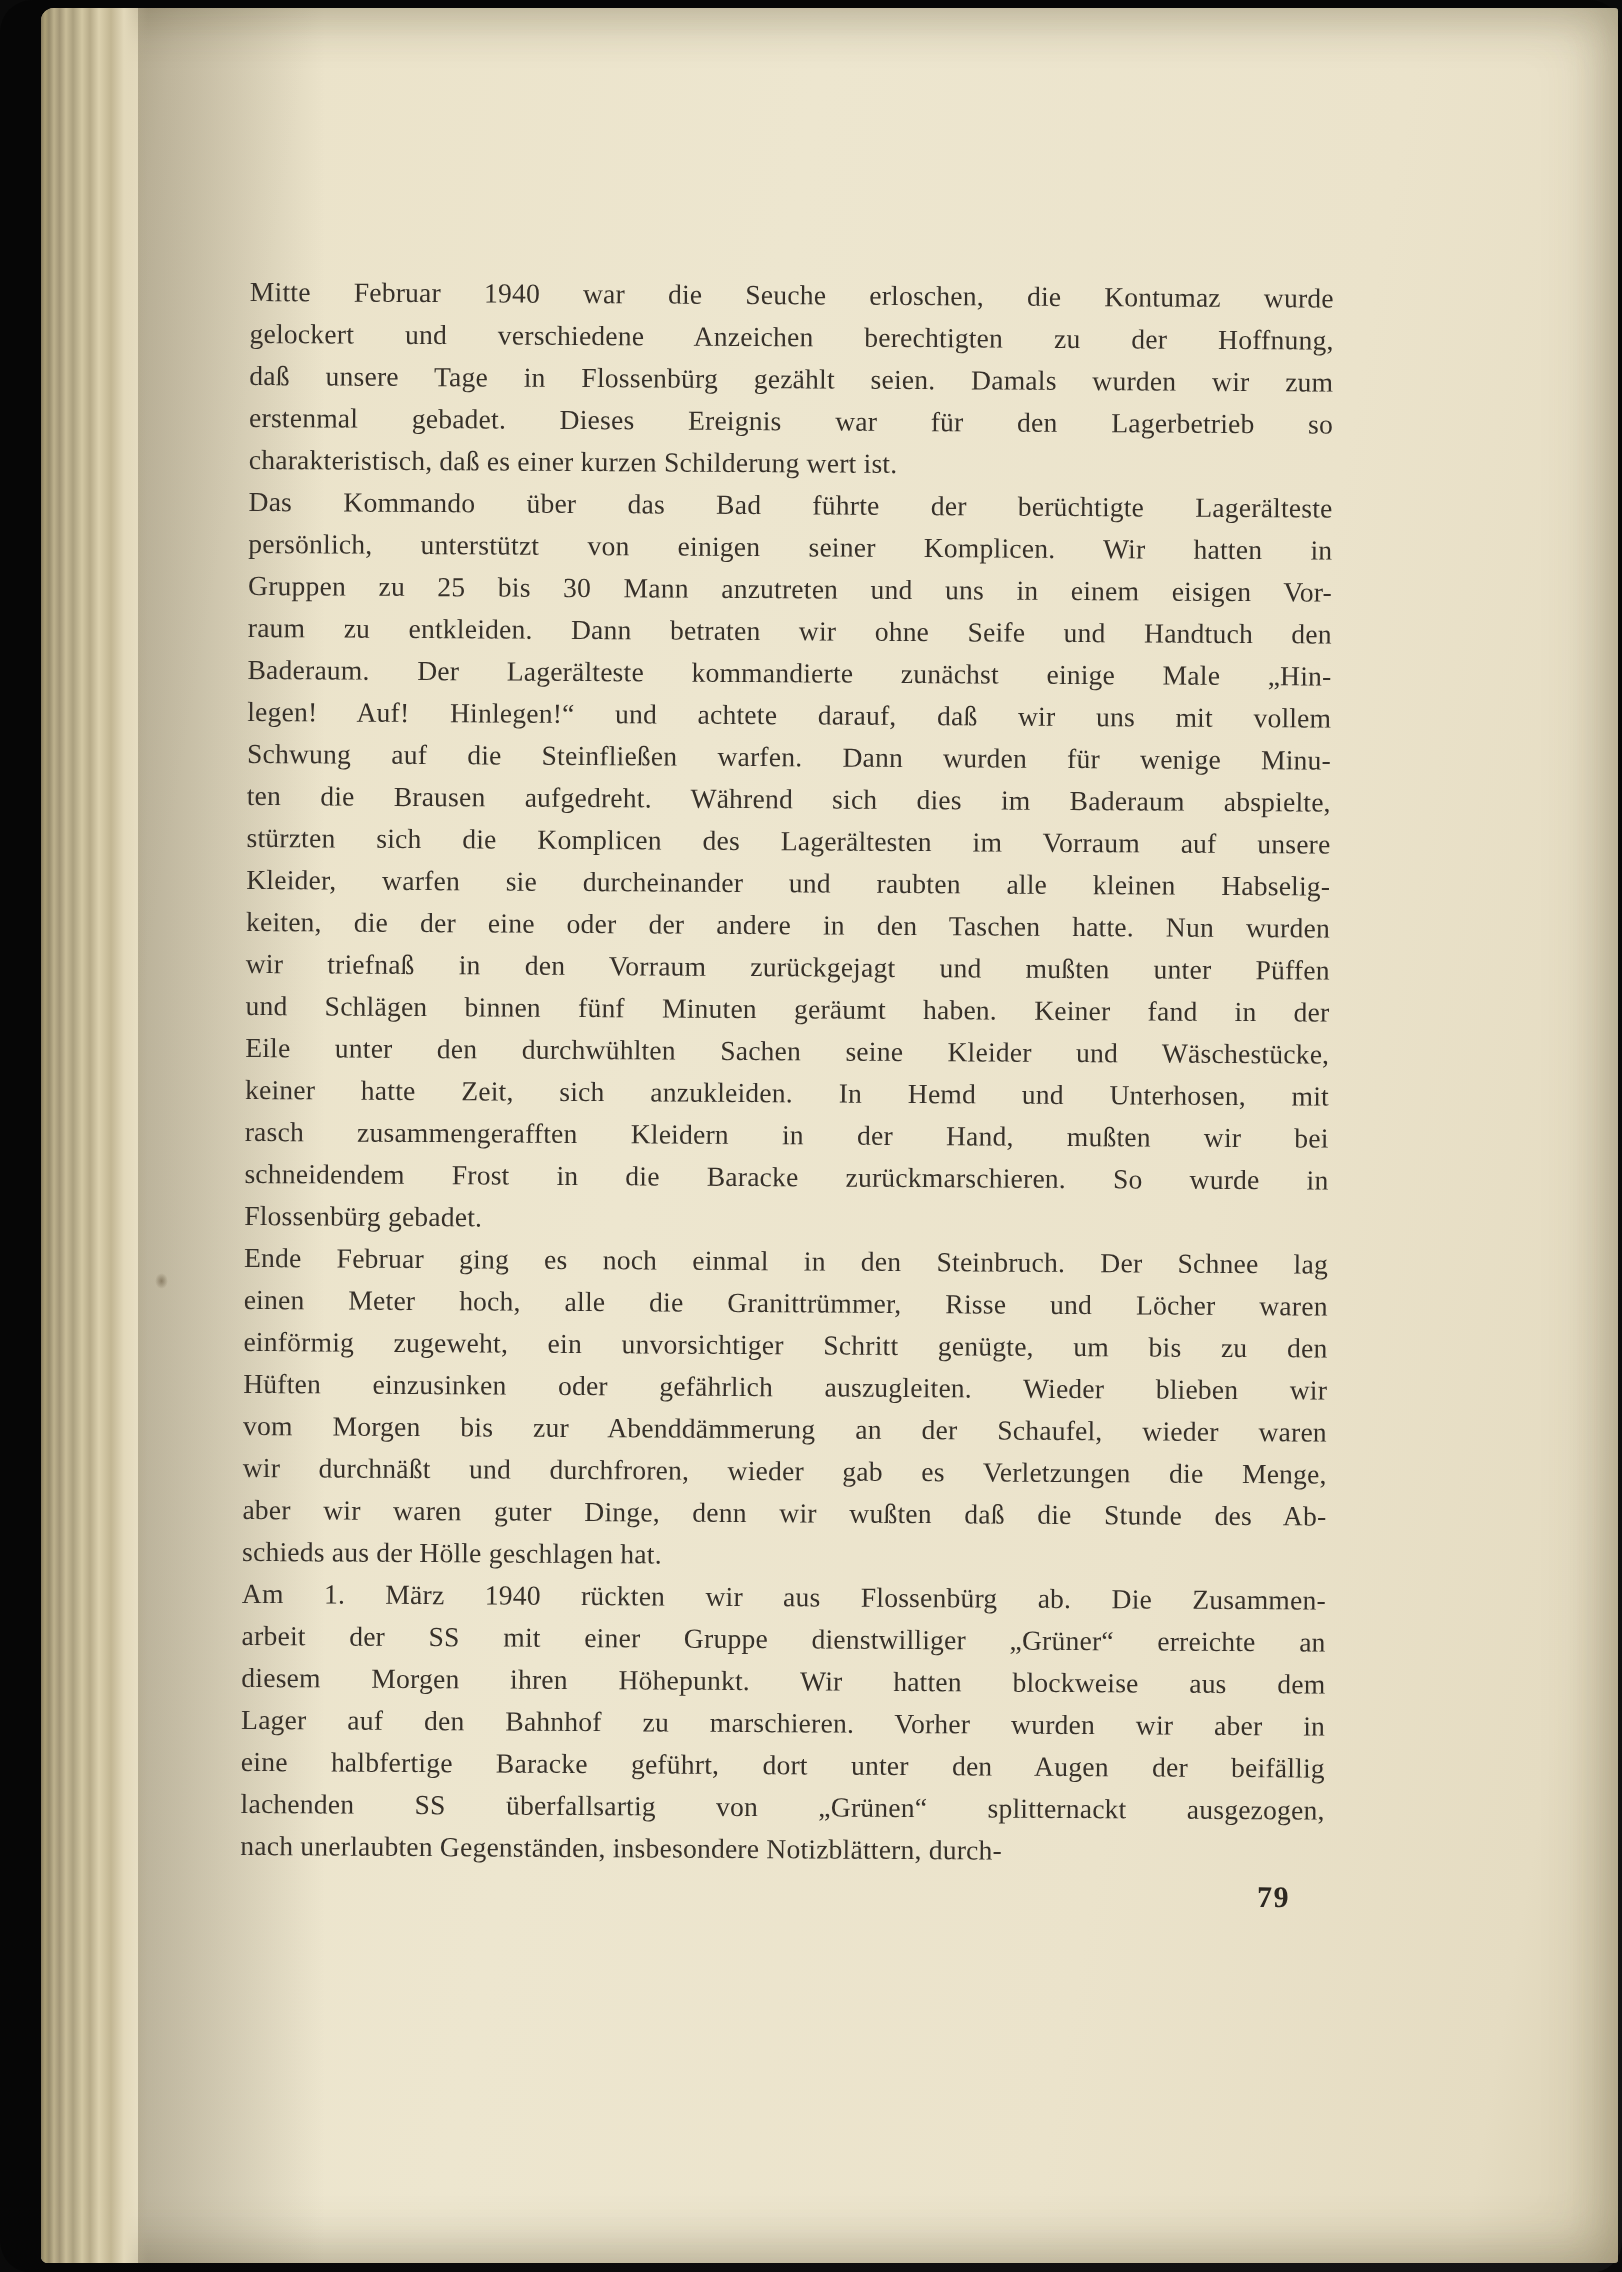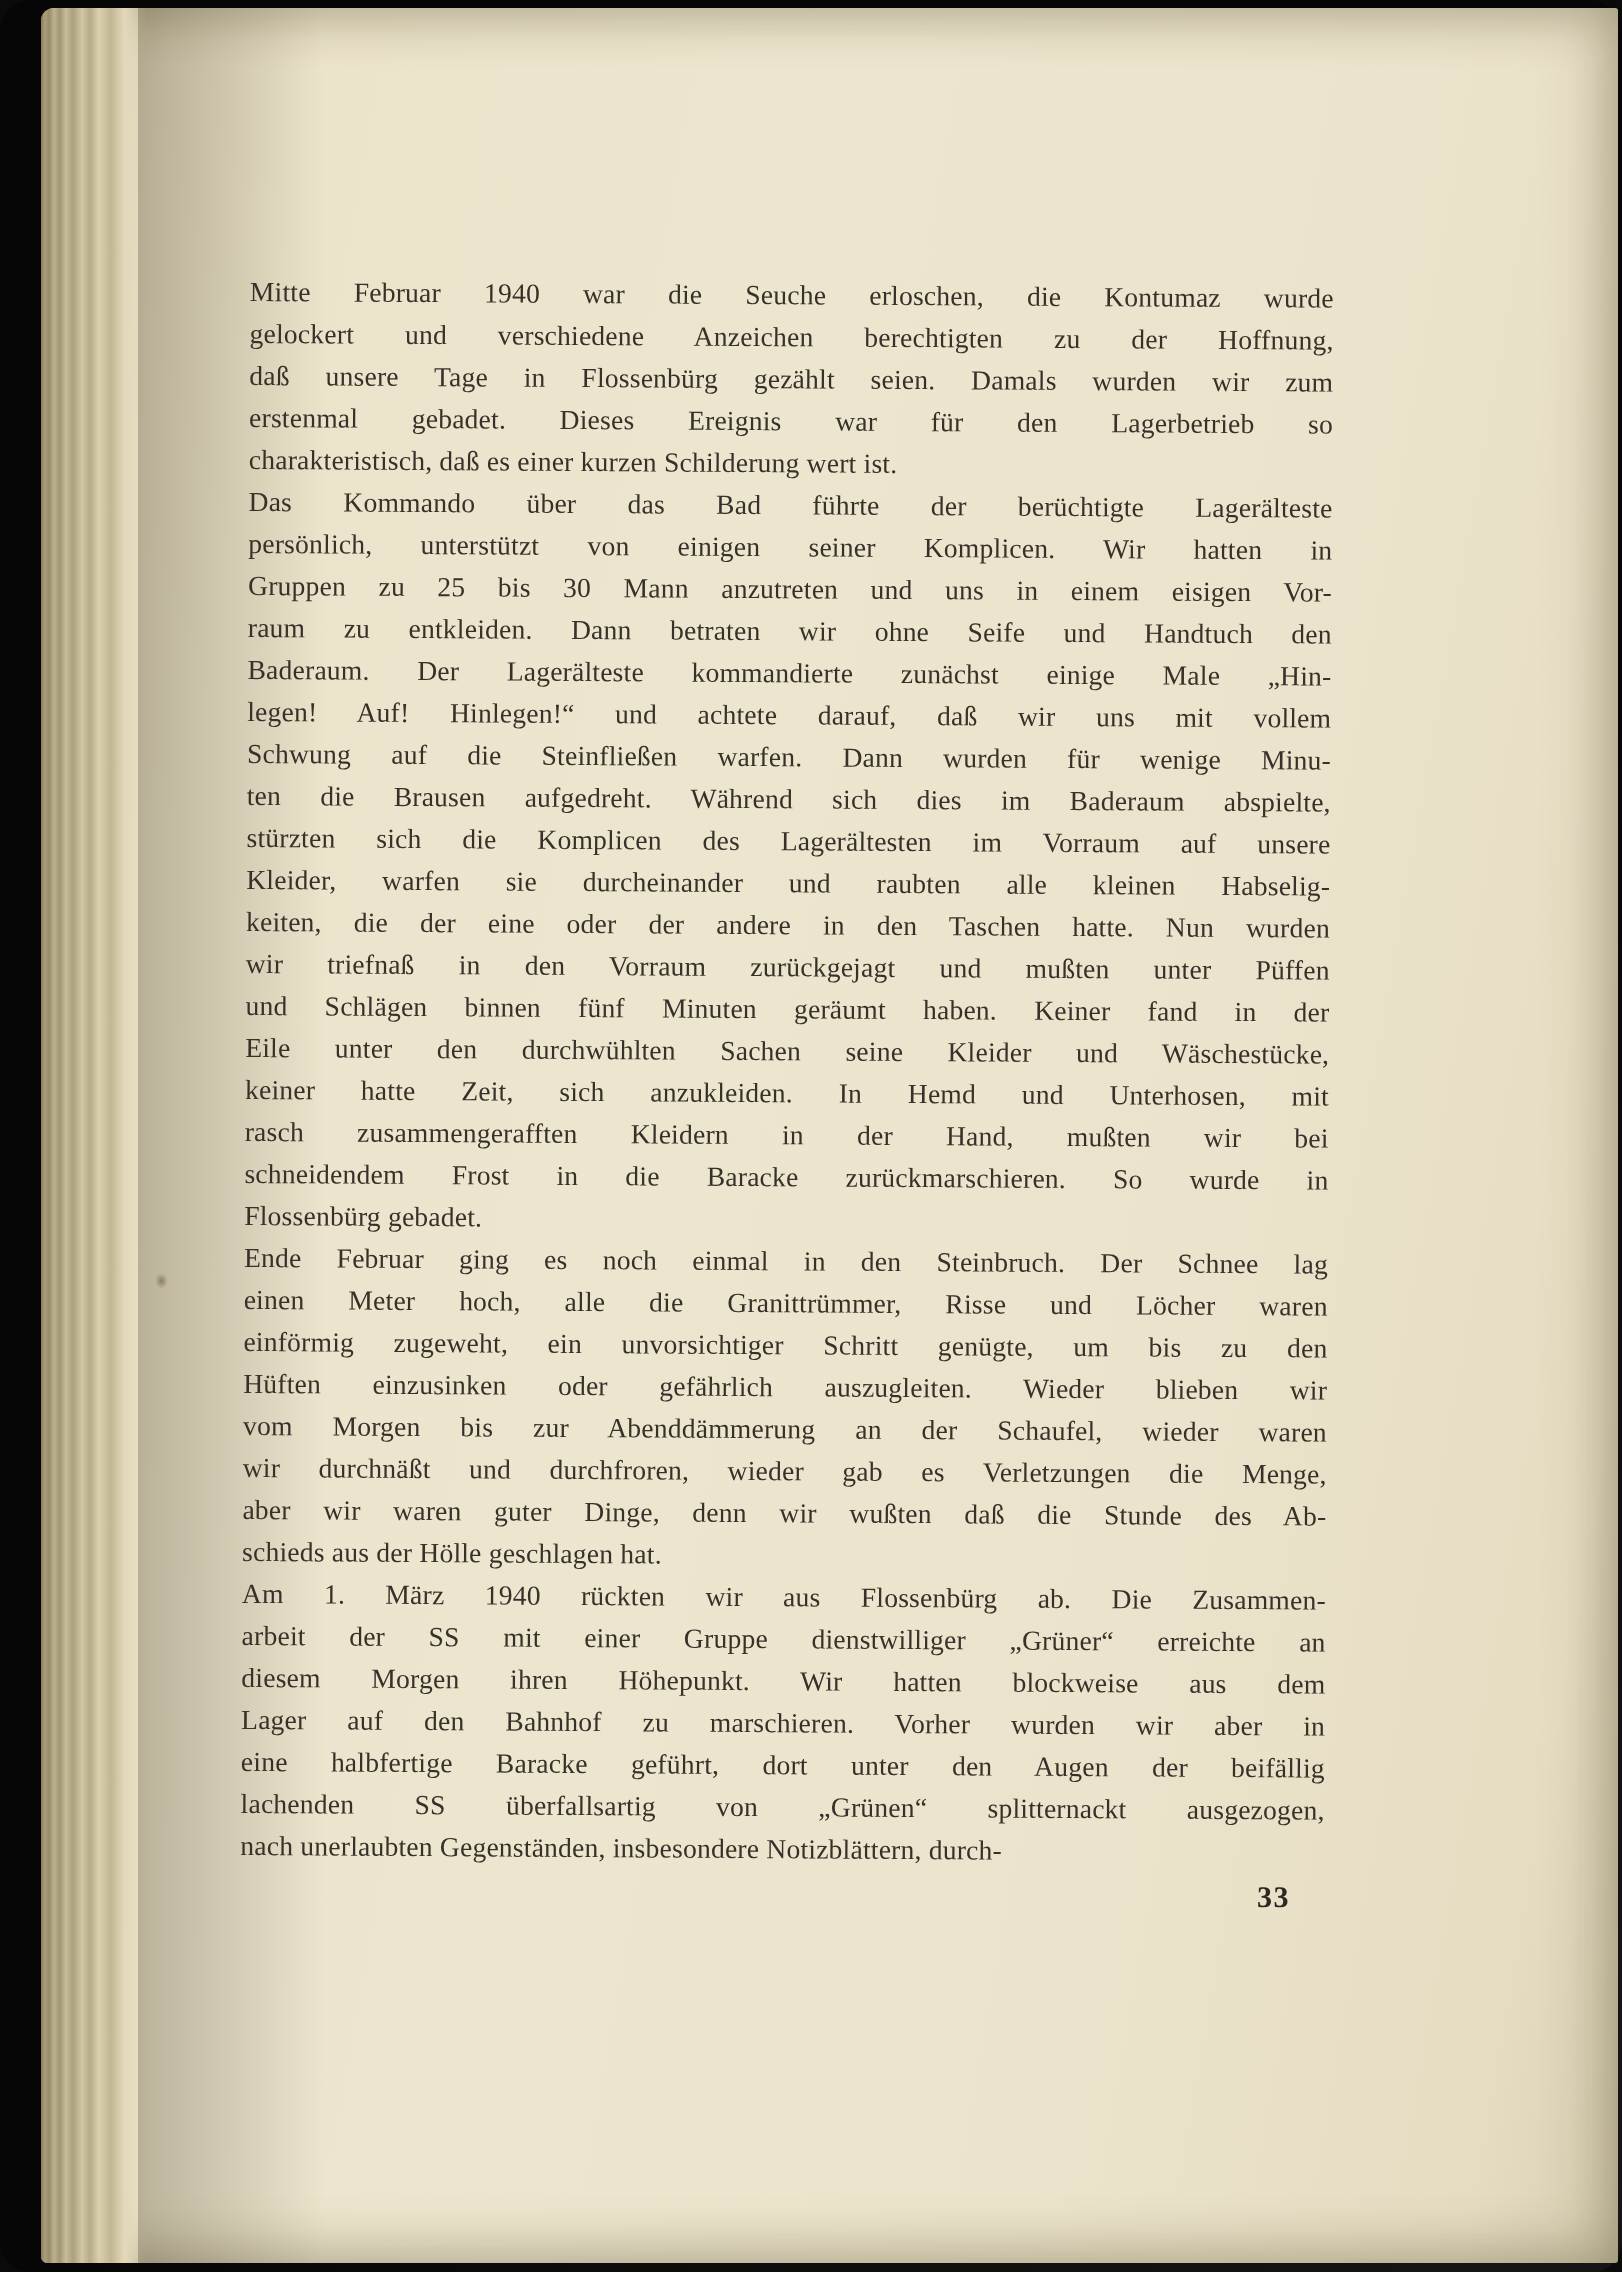--- a/index.html
+++ b/index.html
@@ -137,15 +137,15 @@
       <div class="paragraph">
         <div class="line">Am 1. März 1940 rückten wir aus Flossenbürg ab. Die Zusammen-</div>
         <div class="line">arbeit der SS mit einer Gruppe dienstwilliger „Grüner“ erreichte an</div>
         <div class="line">diesem Morgen ihren Höhepunkt. Wir hatten blockweise aus dem</div>
         <div class="line">Lager auf den Bahnhof zu marschieren. Vorher wurden wir aber in</div>
         <div class="line">eine halbfertige Baracke geführt, dort unter den Augen der beifällig</div>
         <div class="line">lachenden SS überfallsartig von „Grünen“ splitternackt ausgezogen,</div>
         <div class="line last">nach unerlaubten Gegenständen, insbesondere Notizblättern, durch-</div>
       </div>
     </div>
-  <div class="page-number">33</div>
+  <div class="page-number">79</div>
 </div>
 
 
 </body></html>

